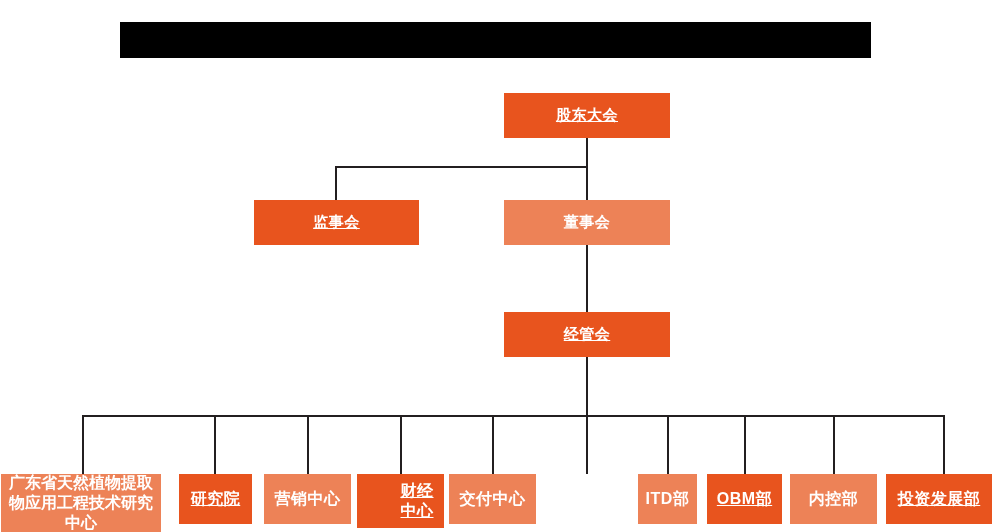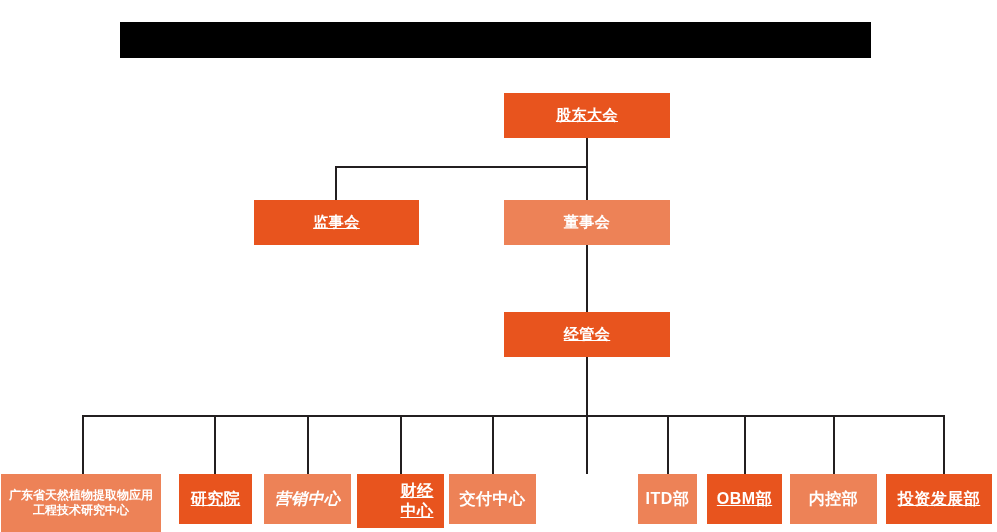--- a/index.html
+++ b/index.html
@@ -46,21 +46,21 @@
   .node.secondary { background: #ED8257; align-items: center; }
   .node .node-label {
     display: block;
     width: 100%;
     padding: 0 4px;
     box-sizing: border-box;
   }
   
   .tier-1, .tier-2, .tier-3 { font-size: 15px; }
   .tier-4 { font-size: 16px; }
-  .tier-4.wide-label { font-size: 12px; letter-spacing: 0; }
+  .tier-4.wide-label { font-size: 16px; letter-spacing: 0; }
   
   .line {
     position: absolute;
     background: #231f20;
     z-index: 1;
   }
   .line.v { width: 2px; }
   .line.h { height: 2px; }
 </style>
 </head>
@@ -112,21 +112,21 @@
   </div>
 
   <div class="node secondary tier-4 wide-label" style="left:1px; top:474px; width:160px; height:58px;">
     <span class="node-label">广东省天然植物提取物应用工程技术研究中心</span>
   </div>
 
   <div class="node primary tier-4" style="left:179px; top:474px; width:73px; height:50px;">
     <span class="node-label">研究院</span>
   </div>
 
-  <div class="node secondary tier-4" style="left:264px; top:474px; width:87px; height:50px;font-style:italic;">
+  <div class="node secondary tier-4" style="left:264px; top:474px; width:87px; height:50px;">
     <span class="node-label">营销中心</span>
   </div>
 
   <div class="node primary tier-4" style="left:357px; top:474px; width:87px; height:54px;padding-left:33px;">
     <span class="node-label">财经中心</span>
   </div>
 
   <div class="node secondary tier-4" style="left:449px; top:474px; width:87px; height:50px;">
     <span class="node-label">交付中心</span>
   </div>

